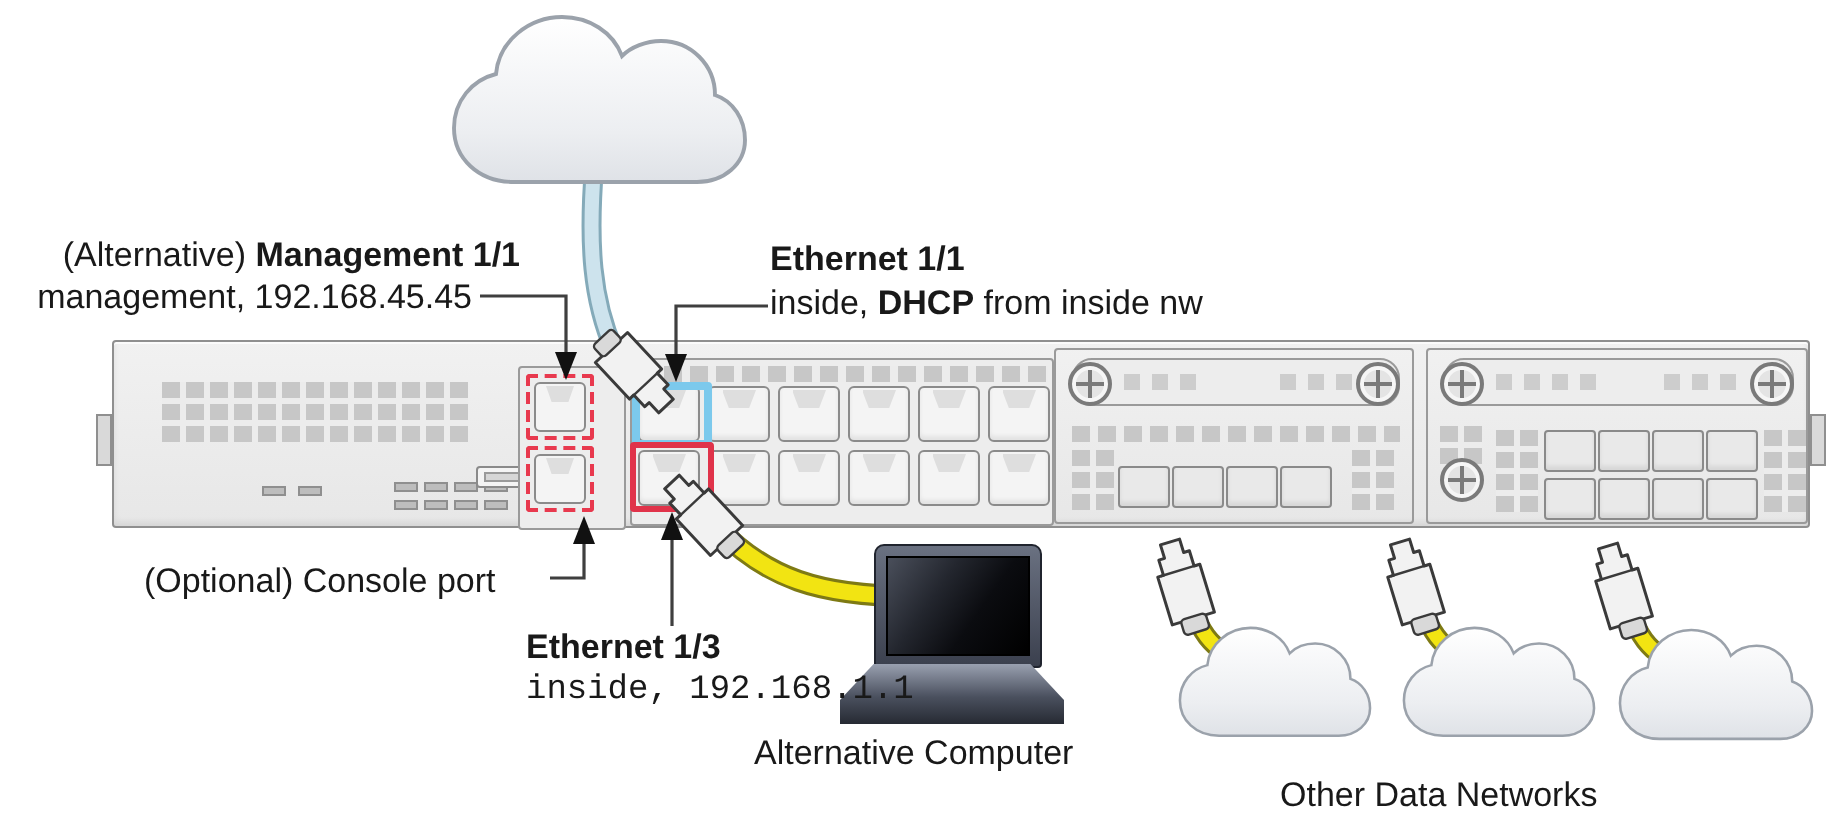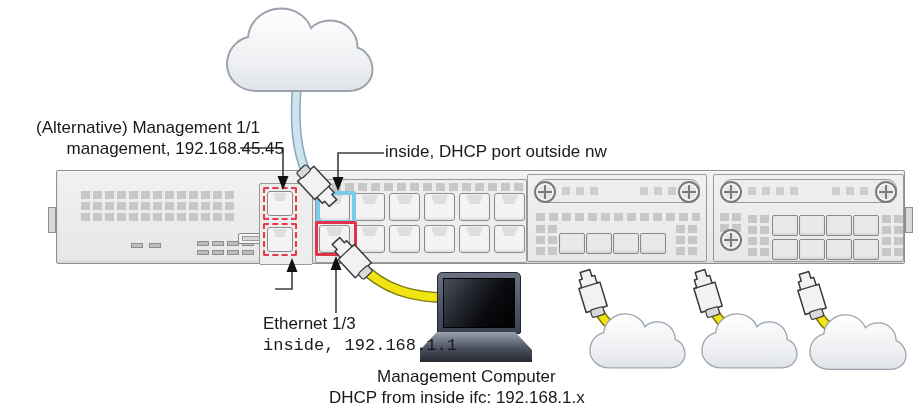--- a/index.html
+++ b/index.html
@@ -44,21 +44,21 @@
   .laptop{position:absolute;left:420px;top:271px;width:112px;height:93px;z-index:3;}
   .lap-screen{position:absolute;left:17px;top:1px;width:84px;height:62px;border-radius:5px 5px 2px 2px;
         background:linear-gradient(#6a7181,#3b404e);border:1px solid #20242e;box-sizing:border-box;}
   .lap-display{position:absolute;left:5px;right:5px;top:5px;bottom:5px;border:1px solid #000;
         background:linear-gradient(125deg,#4a4f5b 0%,#23262e 35%,#0b0c10 62%,#000 100%);}
   .lap-base{position:absolute;left:0;top:61px;width:112px;height:30px;
         background:linear-gradient(#99a0b0,#4a505e 55%,#262a33);
         clip-path:polygon(15% 0,85% 0,100% 60%,100% 100%,0 100%,0 60%);}
   
   .t{position:absolute;white-space:nowrap;font-size:17px;line-height:19px;z-index:4;color:#191919;}
-  .t b{font-weight:normal;}
+  .t b{font-weight:bold;}
   .ra{text-align:right;}
   .cloud-label{position:absolute;z-index:4;text-align:center;font-size:19px;}
   svg.overlay{position:absolute;left:0;top:0;z-index:2;}
 </style>
 </head>
 <body>
 
 <div class="canvas">
 
   <div class="appliance">
@@ -213,37 +213,43 @@
     <div class="lap-screen">
       <div class="lap-display"></div>
     </div>
     <div class="lap-base"></div>
   </div>
 
 
   <div class="t ra" style="left:0;top:118px;width:260px;">
     <span>(Alternative) </span><b>Management 1/1</b>
   </div>
-  <div class="t ra" style="left:0;top:139px;width:236px;margin-left:48px;">
+  <div class="t ra" style="left:0;top:139px;width:236px;">
     <span>management, 192.168.45.45</span>
   </div>
 
+  <div class="t" style="left:385px;top:120px;">
+    <b>Ethernet 1/1</b>
+  </div>
   <div class="t" style="left:385px;top:142px;">
-    <span>inside, </span><b>DHCP</b><span> port outside nw</span>
-  </div>
-
+    <span>inside, </span><b>DHCP</b><span> from inside nw</span>
+  </div>
+
+  <div class="t" style="left:72px;top:281px;">
+    <span>(Optional) Console port</span>
+  </div>
 
   <div class="t" style="left:263px;top:314px;">
     <b>Ethernet 1/3</b>
   </div>
   <div class="t" style="left:263px;top:336px;font-family:Liberation Mono, monospace;">
     <span>inside, 192.168.1.1</span>
   </div>
 
   <div class="t" style="left:377px;top:367px;">
-    <span>Management Computer</span>
-  </div>
-  <div class="t" style="left:329px;top:388px;">
-    <b>DHCP</b><span> from inside ifc: 192.168.1.x</span>
-  </div>
-
+    <span>Alternative Computer</span>
+  </div>
+
+  <div class="t" style="left:640px;top:388px;">
+    <span>Other Data Networks</span>
+  </div>
 
 </div>
 
 </body></html>

